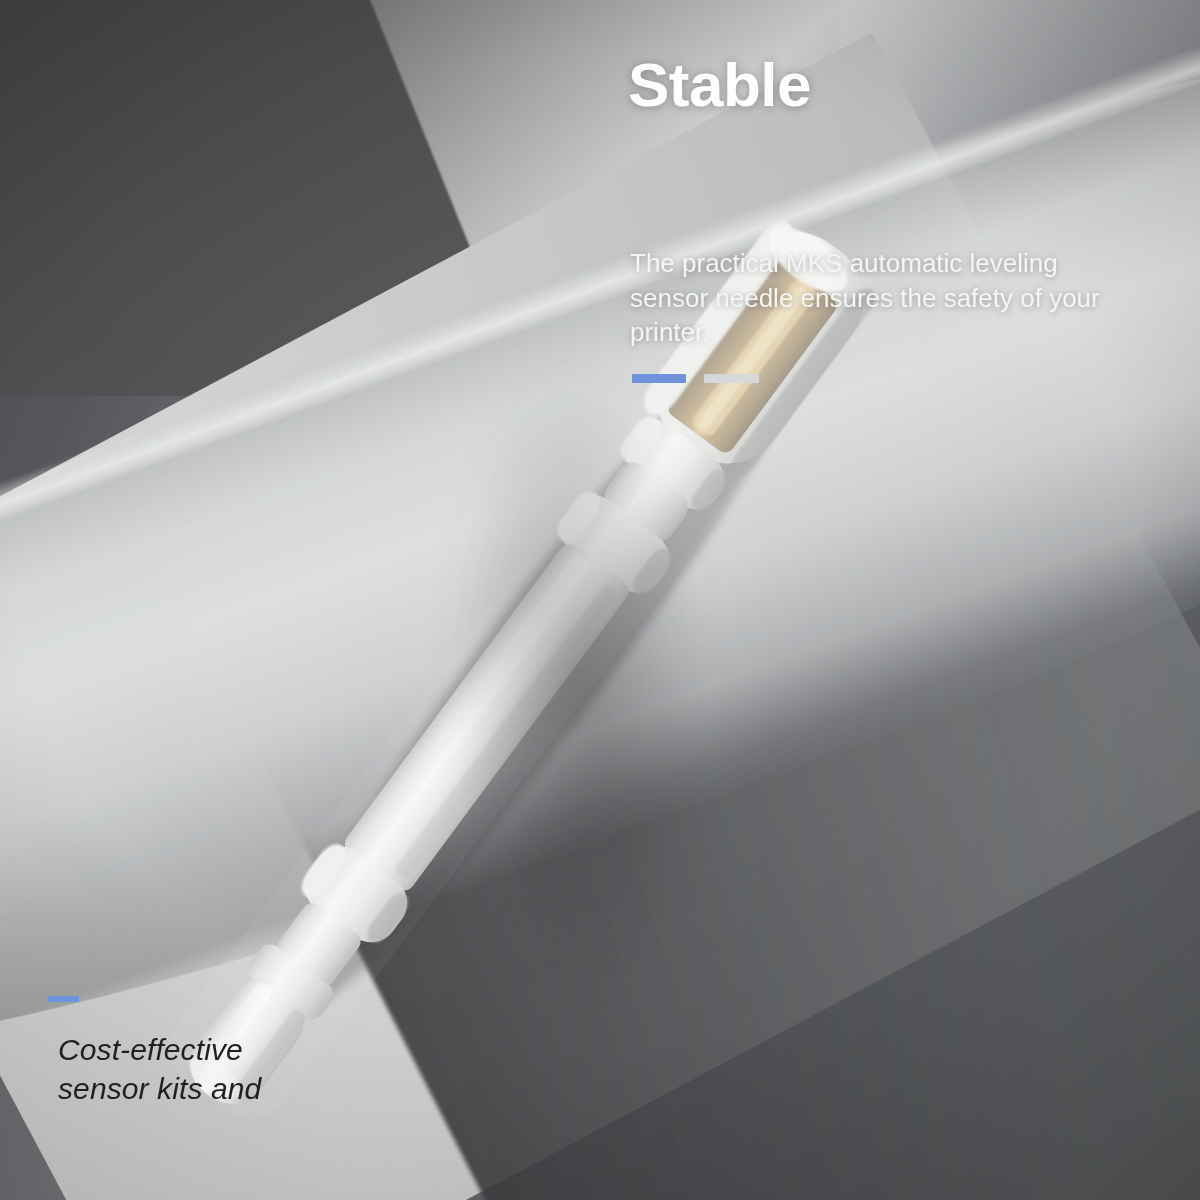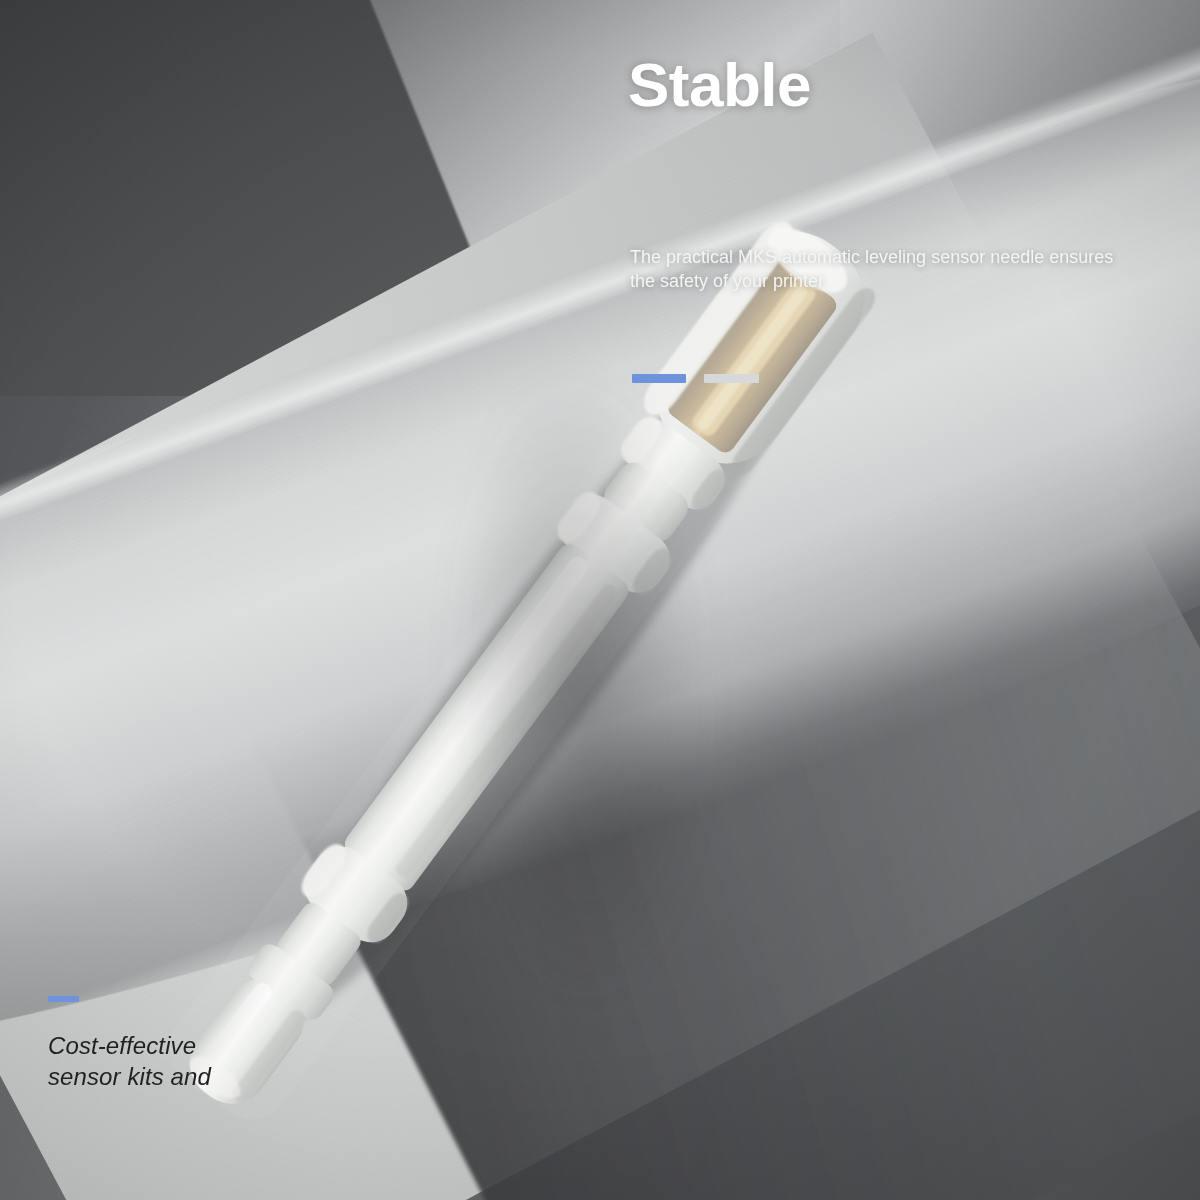--- a/index.html
+++ b/index.html
@@ -157,21 +157,21 @@
     text-shadow: 0 1px 10px rgba(0,0,0,0.28);
   }
   .headline .l1 { display: block; }
   .headline .l2 { display: block; }
 
   .subcopy {
     position: absolute;
     left: 630px; top: 246px;
     width: 512px;
     color: #f4f5f5;
-    font-size: 18px;
+    font-size: 26px;
     line-height: 1.33;
     text-shadow: 0 1px 6px rgba(0,0,0,0.30);
   }
 
   .dashes {
     position: absolute;
     left: 632px; top: 374px;
     display: flex;
     align-items: center;
     gap: 18px;
@@ -189,25 +189,25 @@
 
   .caption-accent {
     position: absolute;
     left: 48px; top: 996px;
     width: 31px; height: 6px;
     background: #6f92dd;
     border-radius: 1px;
   }
   .caption {
     position: absolute;
-    left: 48px; top: 1030px;
+    left: 58px; top: 1030px;
     width: 330px;
     color: #1f2022;
     font-style: italic;
-    font-size: 24px;
+    font-size: 30px;
     line-height: 1.30;
     letter-spacing: 0.1px;
   }
   .caption span { display: block; }
 </style>
 </head>
 <body>
 
 <div class="stage">
 

